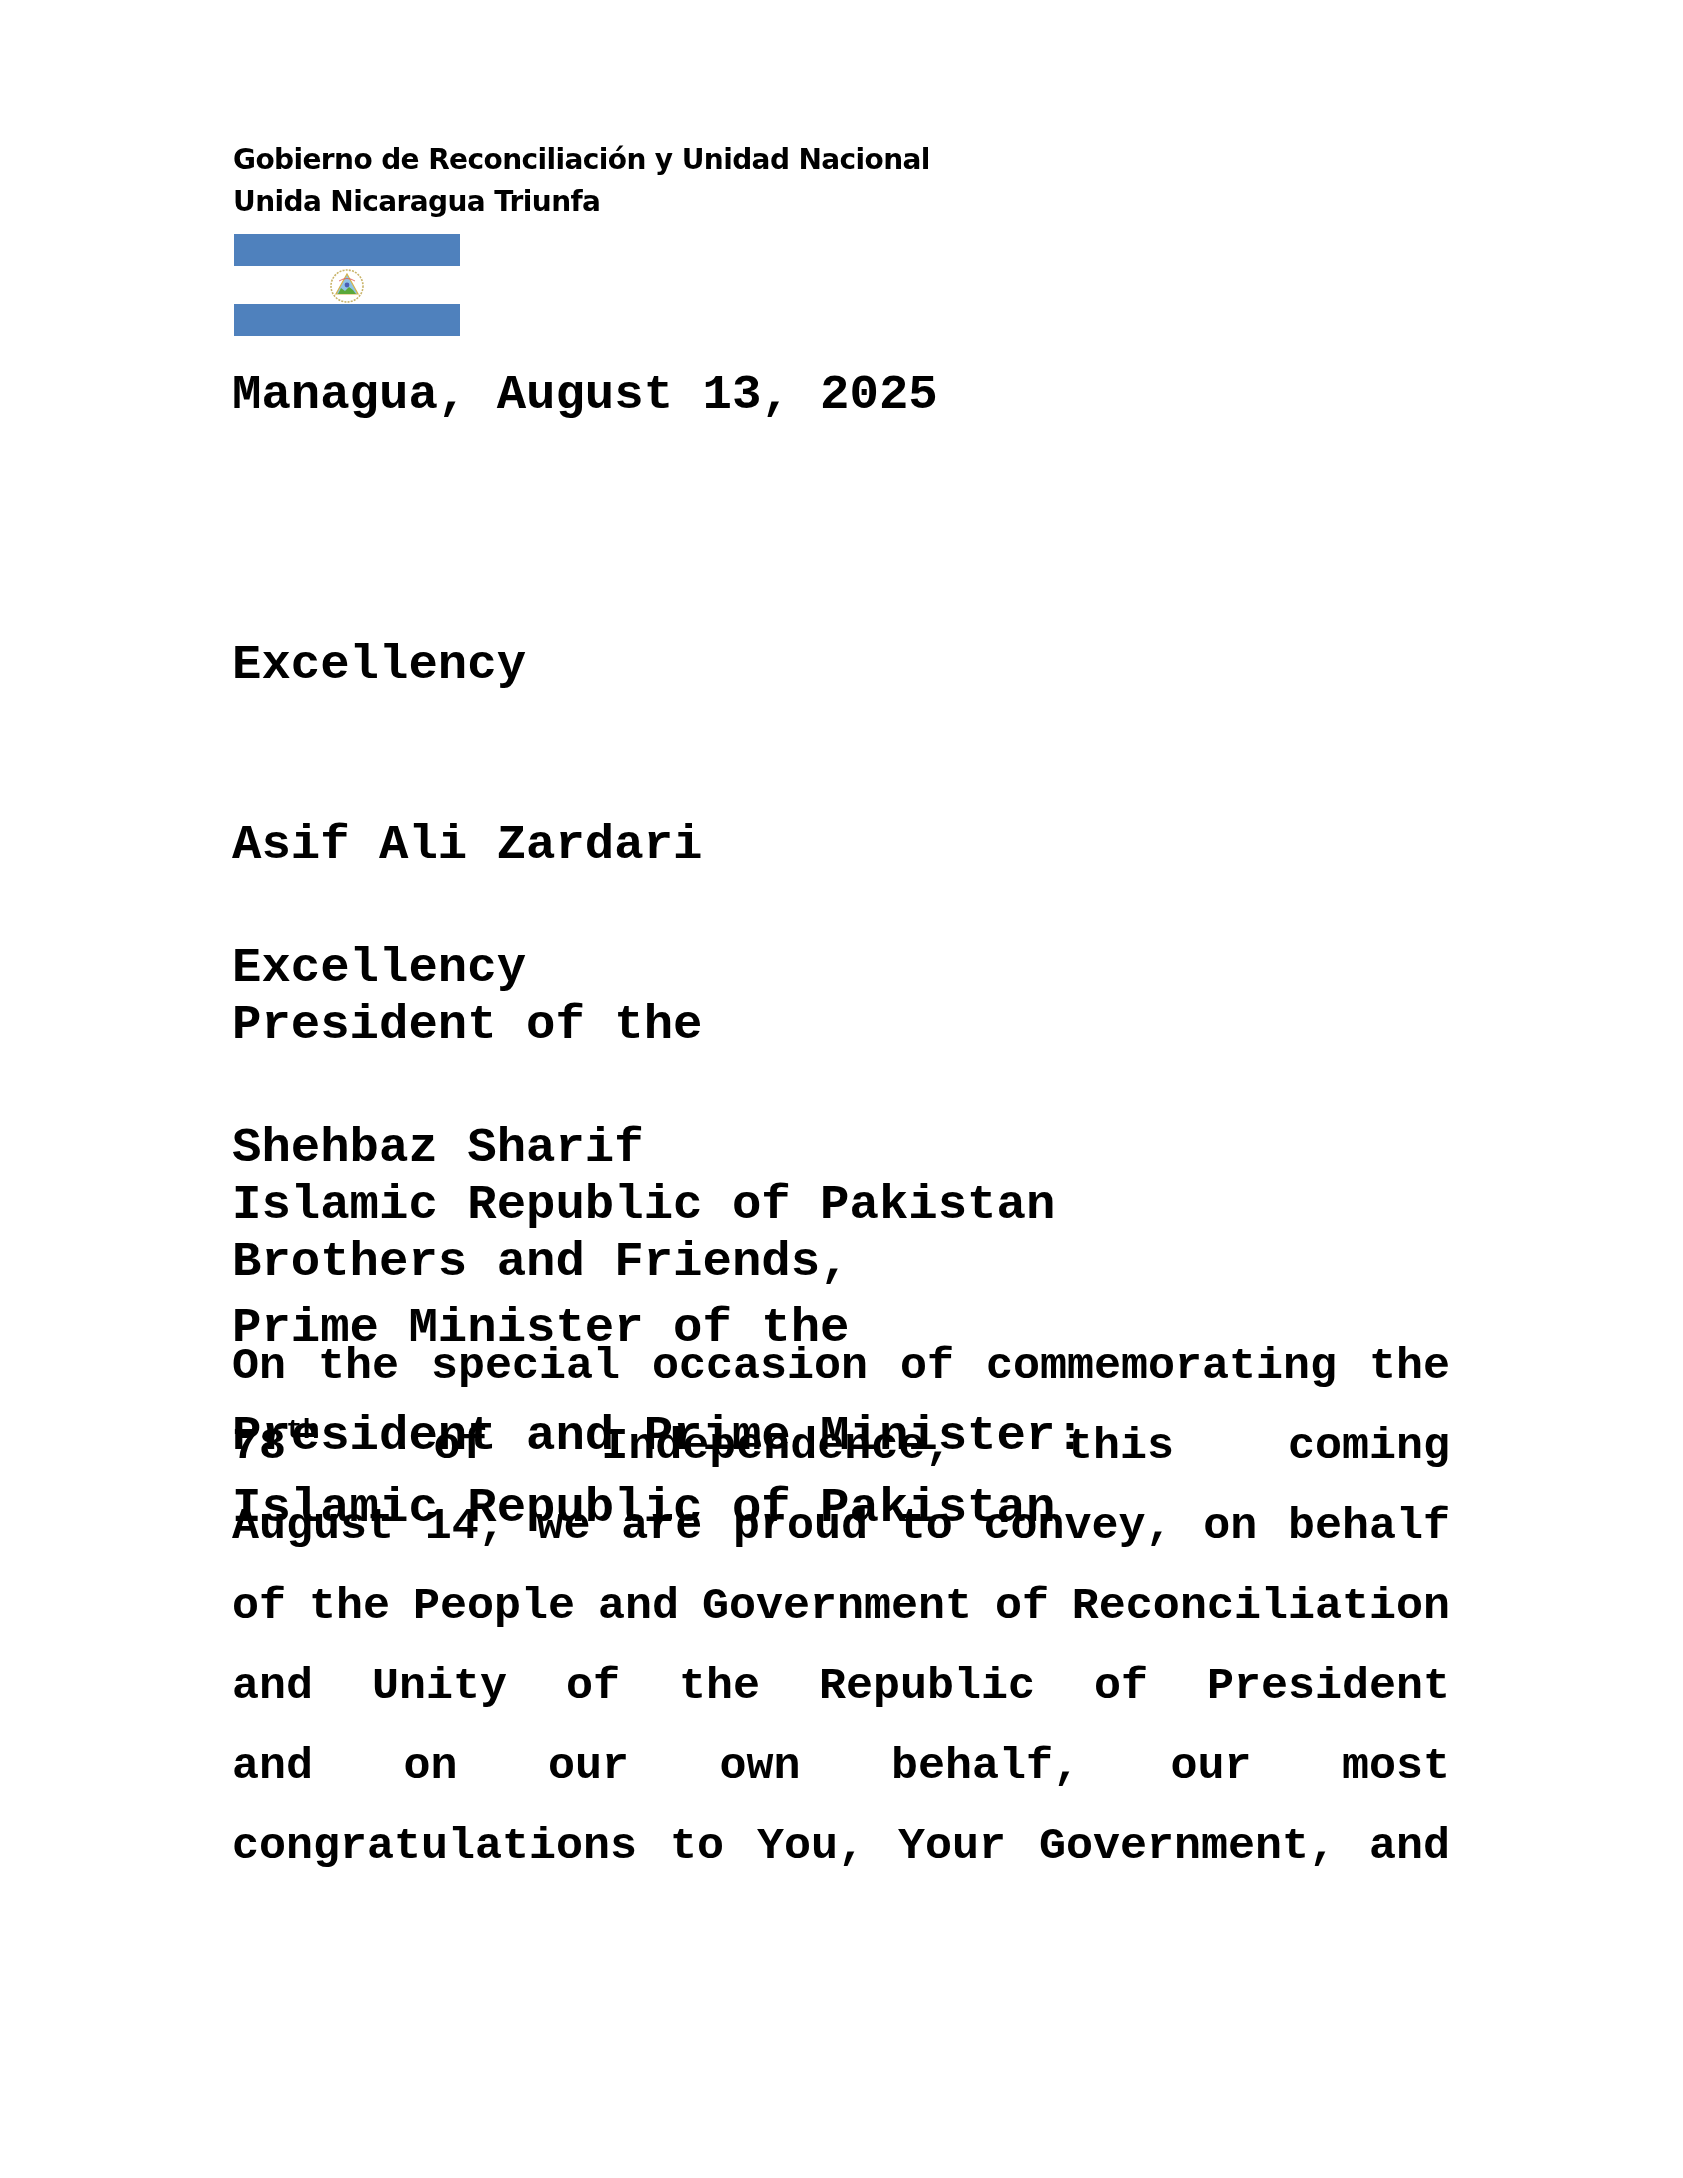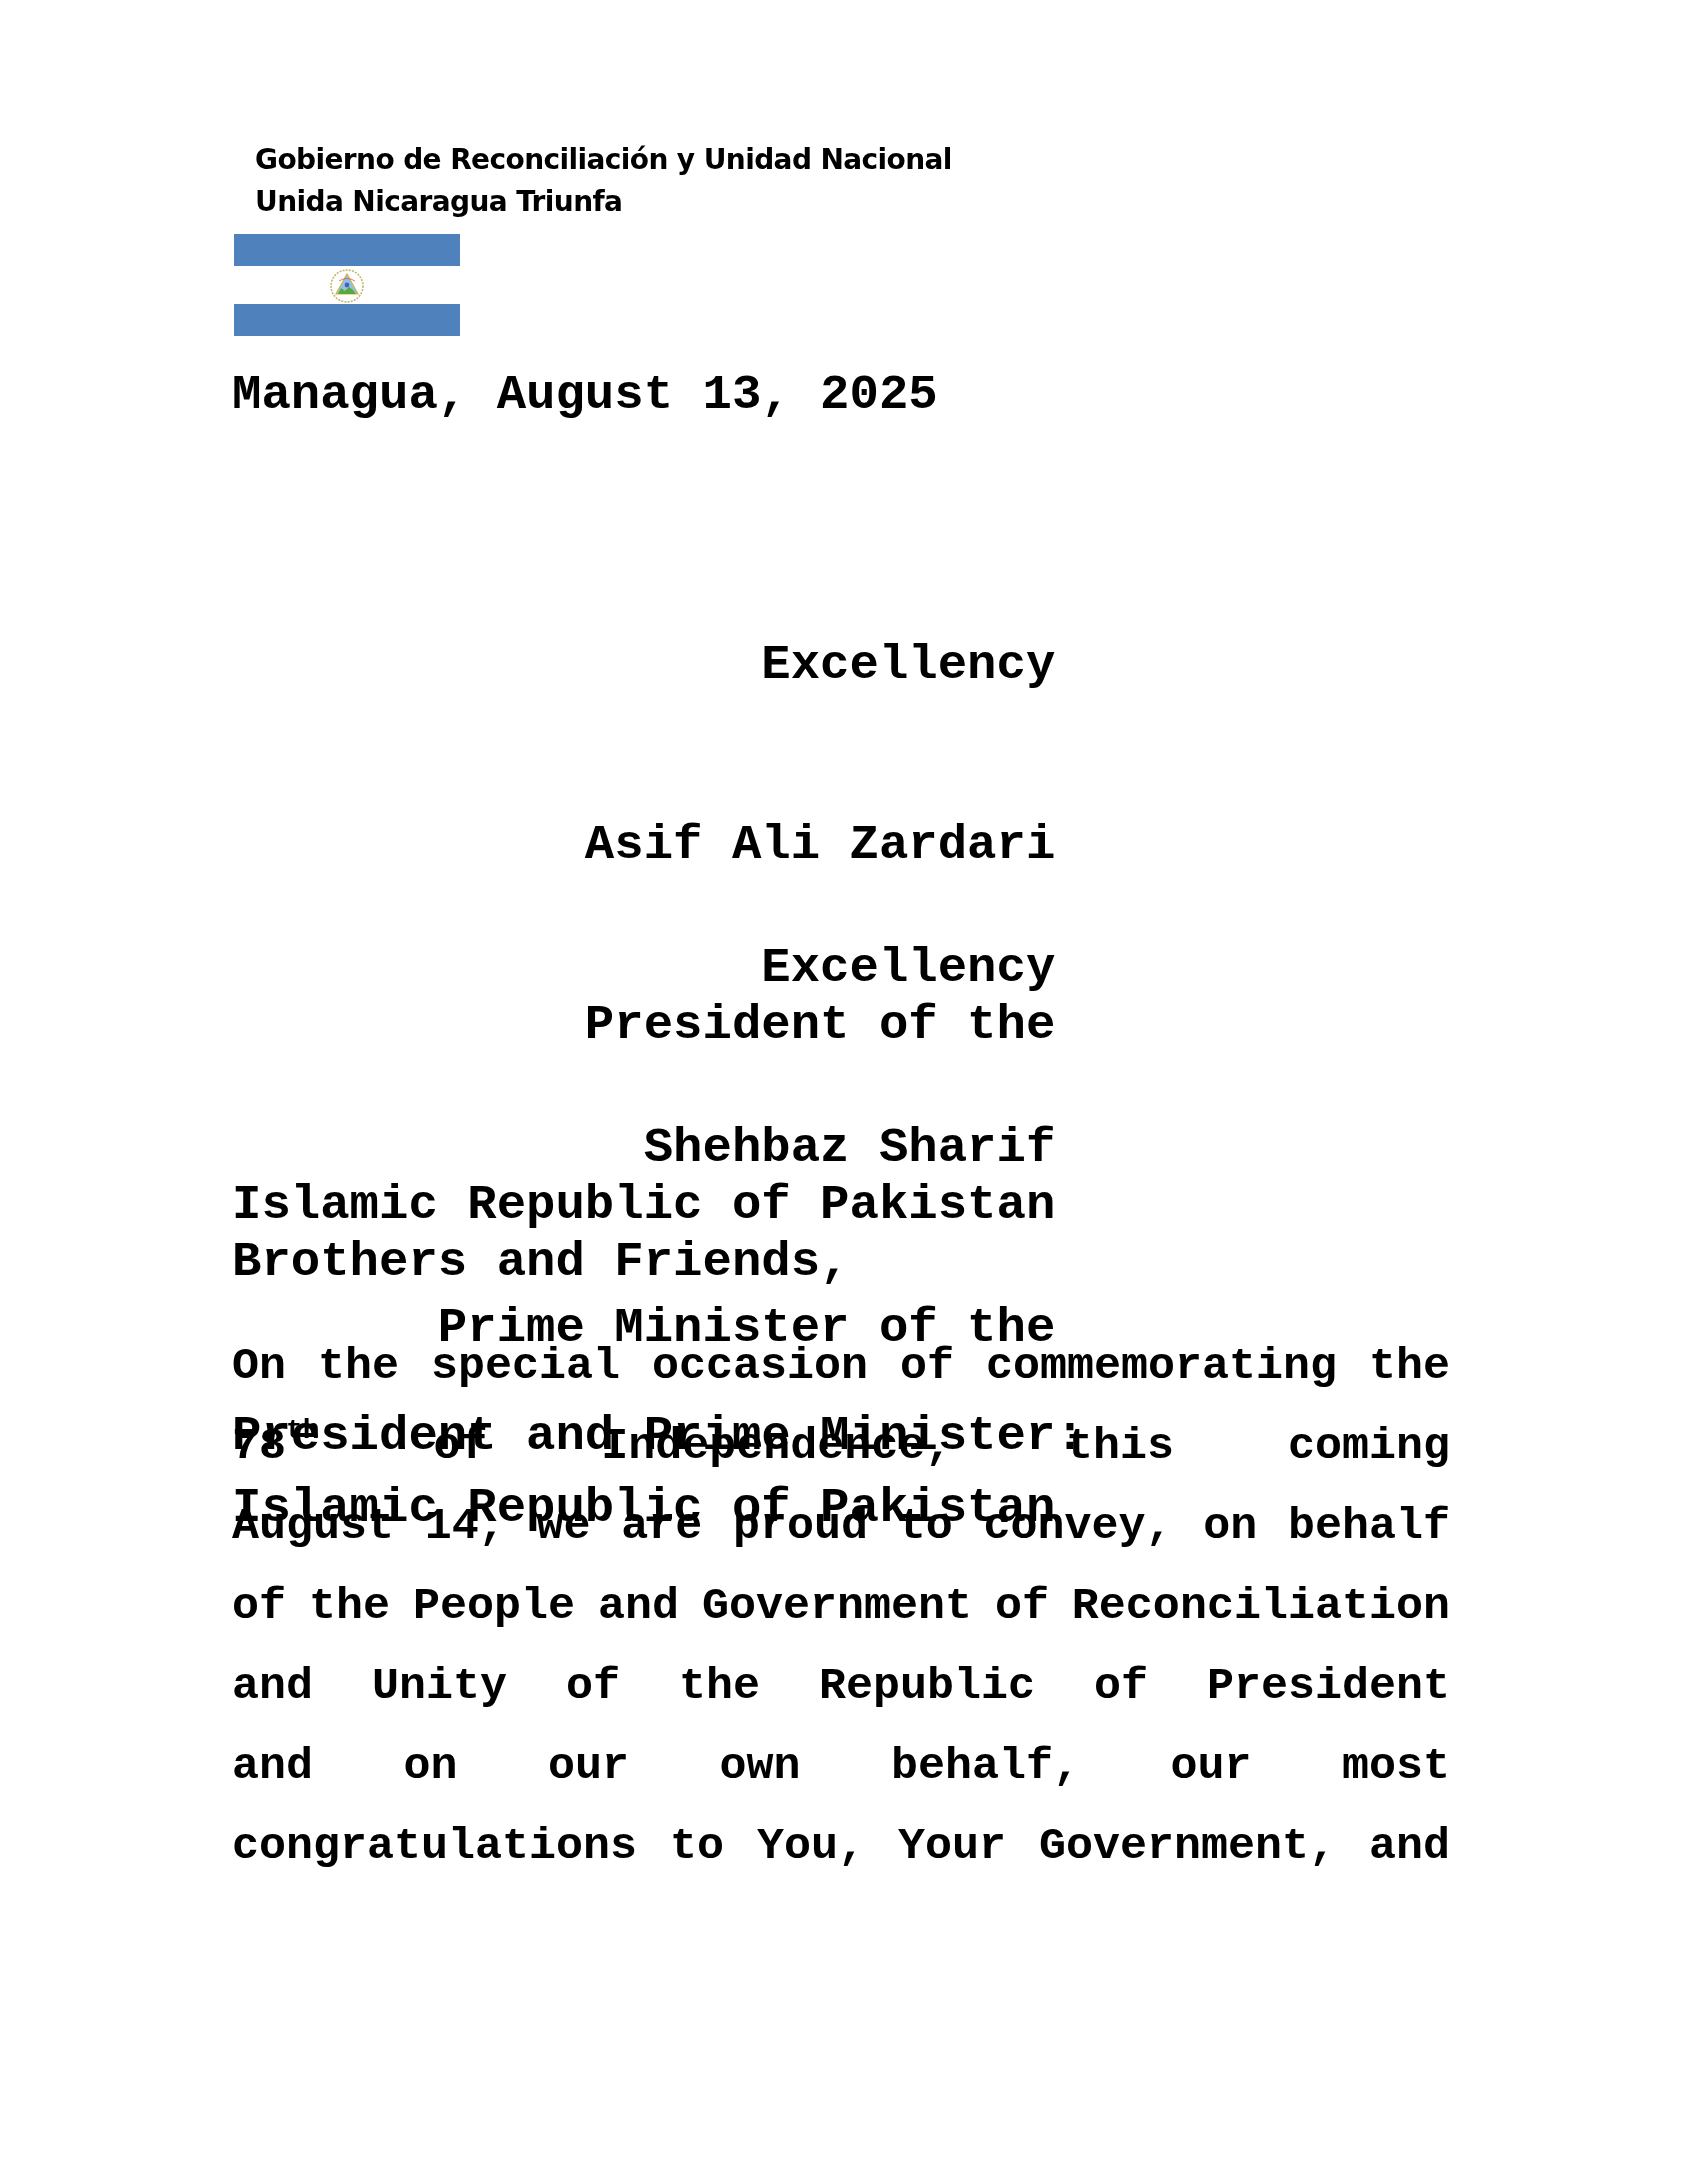--- a/index.html
+++ b/index.html
@@ -1,33 +1,33 @@
 <!DOCTYPE html>
 <html><head>
 <meta charset="utf-8">
 <style>
   html, body { margin: 0; padding: 0; background: #ffffff; }
   body { width: 1683px; height: 2178px; position: relative; overflow: hidden; color: #000; }
   .page { position: absolute; left: 0; top: 0; width: 1683px; height: 2178px; background: #fff; }
 
   .letterhead { position: absolute; left: 233px; top: 139px; font-family: "DejaVu Sans", sans-serif; font-weight: bold; font-size: 28px; line-height: 42px; letter-spacing: -0.6px; }
-  .letterhead div { white-space: nowrap; margin-left: 22px; }
+  .letterhead div { white-space: nowrap; }
 
   .flag { position: absolute; left: 234px; top: 234px; width: 226px; height: 102px; }
   .flag .stripe-top { position: absolute; left: 0; top: 0; width: 100%; height: 32px; }
   .flag .stripe-mid { position: absolute; left: 0; top: 32px; width: 100%; height: 39px; background: #ffffff; }
   .flag .stripe-bot { position: absolute; left: 0; top: 70px; width: 100%; height: 32px; }
   .flag .emblem { position: absolute; left: 90px; top: 34px; width: 46px; height: 36px; }
 
   .mono { font-family: "Liberation Mono", "DejaVu Sans Mono", monospace; font-weight: bold; white-space: pre; }
 
   .dateline { position: absolute; left: 232px; top: 366px; font-size: 49px; line-height: 59px; height: 59px; }
 
   .addr-block { position: absolute; left: 232px; font-size: 49px; line-height: 60px; }
-  .addr-block div { height: 60px; text-align: right; }
+  .addr-block div { height: 60px; }
   .addr1 { top: 515px; }
   .addr2 { top: 818px; }
   .salutation { position: absolute; left: 232px; top: 1117px; font-size: 49px; line-height: 58px; }
   .salutation div { height: 58px; }
 
   .body-para { position: absolute; left: 232px; top: 1327px; width: 1218px; font-family: "Liberation Mono", "DejaVu Sans Mono", monospace; font-weight: bold; font-size: 45px; line-height: 80px; }
   .body-para .line { display: flex; justify-content: space-between; height: 80px; white-space: pre; }
   .body-para sup { font-size: 28px; line-height: 0; position: relative; top: -4px; vertical-align: super; }
 </style>
 </head>

